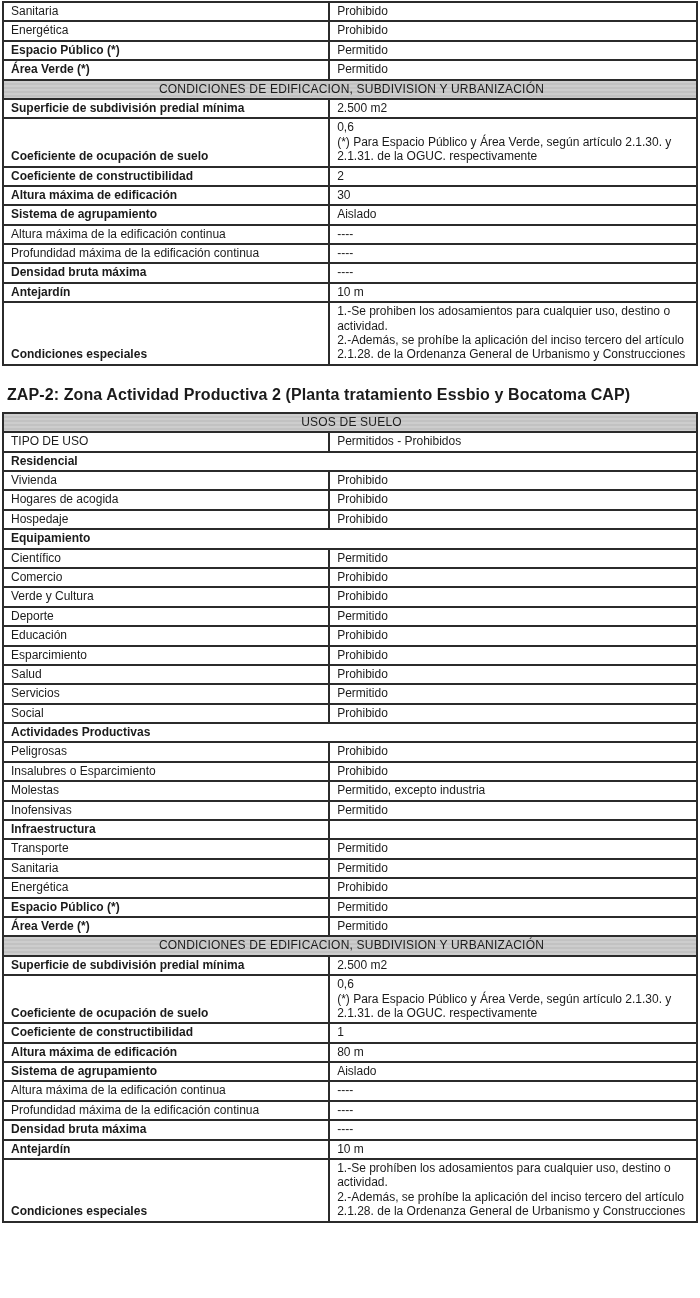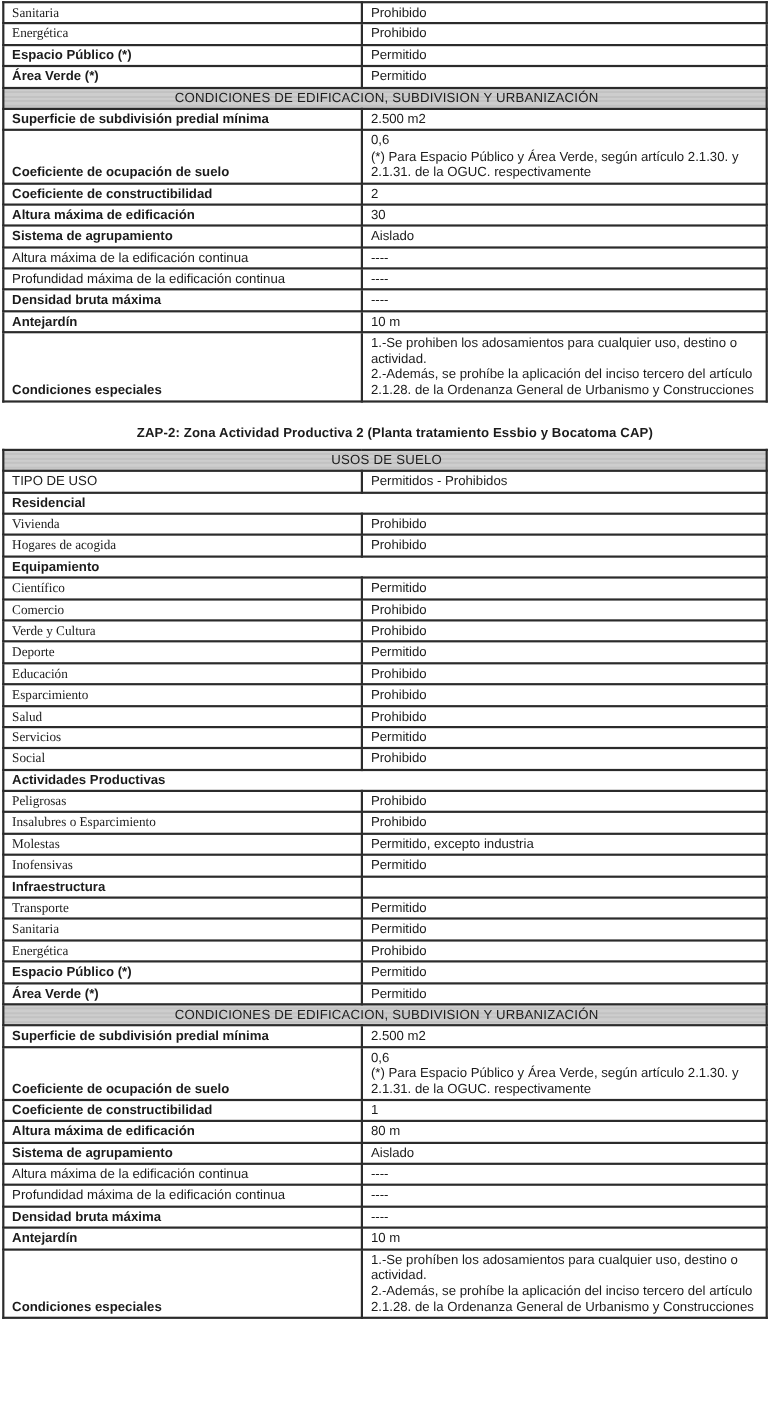--- a/index.html
+++ b/index.html
@@ -27,36 +27,35 @@
     font-size:12px;
     line-height:1.2;
     padding:1px 4px 2px 7px;
     vertical-align:bottom;
     overflow:hidden;
     word-wrap:break-word;
   }
   td.lab{vertical-align:bottom;}
   td.val{vertical-align:top;padding-left:8px;}
   td.bold{font-weight:bold;}
-  td.indent{padding-left:28px;font-family:Liberation Serif, serif;}
+  td.indent{padding-left:28px;}
   td.hdr{
     background:repeating-linear-gradient(180deg,#cdcdcd 0 2px,#c2c2c2 2px 4px);
     text-align:center;
     font-weight:normal;
     vertical-align:middle;
     padding:2px 4px 3px 4px;
     letter-spacing:.2px;
   }
   .vline{display:block;}
   .title{
-    font-size:12px;
+    font-size:16px;
     font-weight:bold;
-    margin:20px 2px 8px 20px;
+    margin:20px 2px 8px 5px;
     letter-spacing:.1px;
-    text-align:center;
   }
 </style>
 </head>
 <body>
 
 <div class="doc">
 
   <table class="zone">
     <colgroup>
         <col style="width:47%">
@@ -181,20 +180,26 @@
             <div class="vline">Prohibido</div>
           </td>
         </tr>
         <tr>
           <td class="lab indent">Hogares de acogida</td>
           <td class="val">
             <div class="vline">Prohibido</div>
           </td>
         </tr>
         <tr>
+          <td class="lab indent">Hospedaje</td>
+          <td class="val">
+            <div class="vline">Prohibido</div>
+          </td>
+        </tr>
+        <tr>
           <td colspan="2" class="lab bold">Equipamiento</td>
         </tr>
         <tr>
           <td class="lab indent">Científico</td>
           <td class="val">
             <div class="vline">Permitido</div>
           </td>
         </tr>
         <tr>
           <td class="lab indent">Comercio</td>

